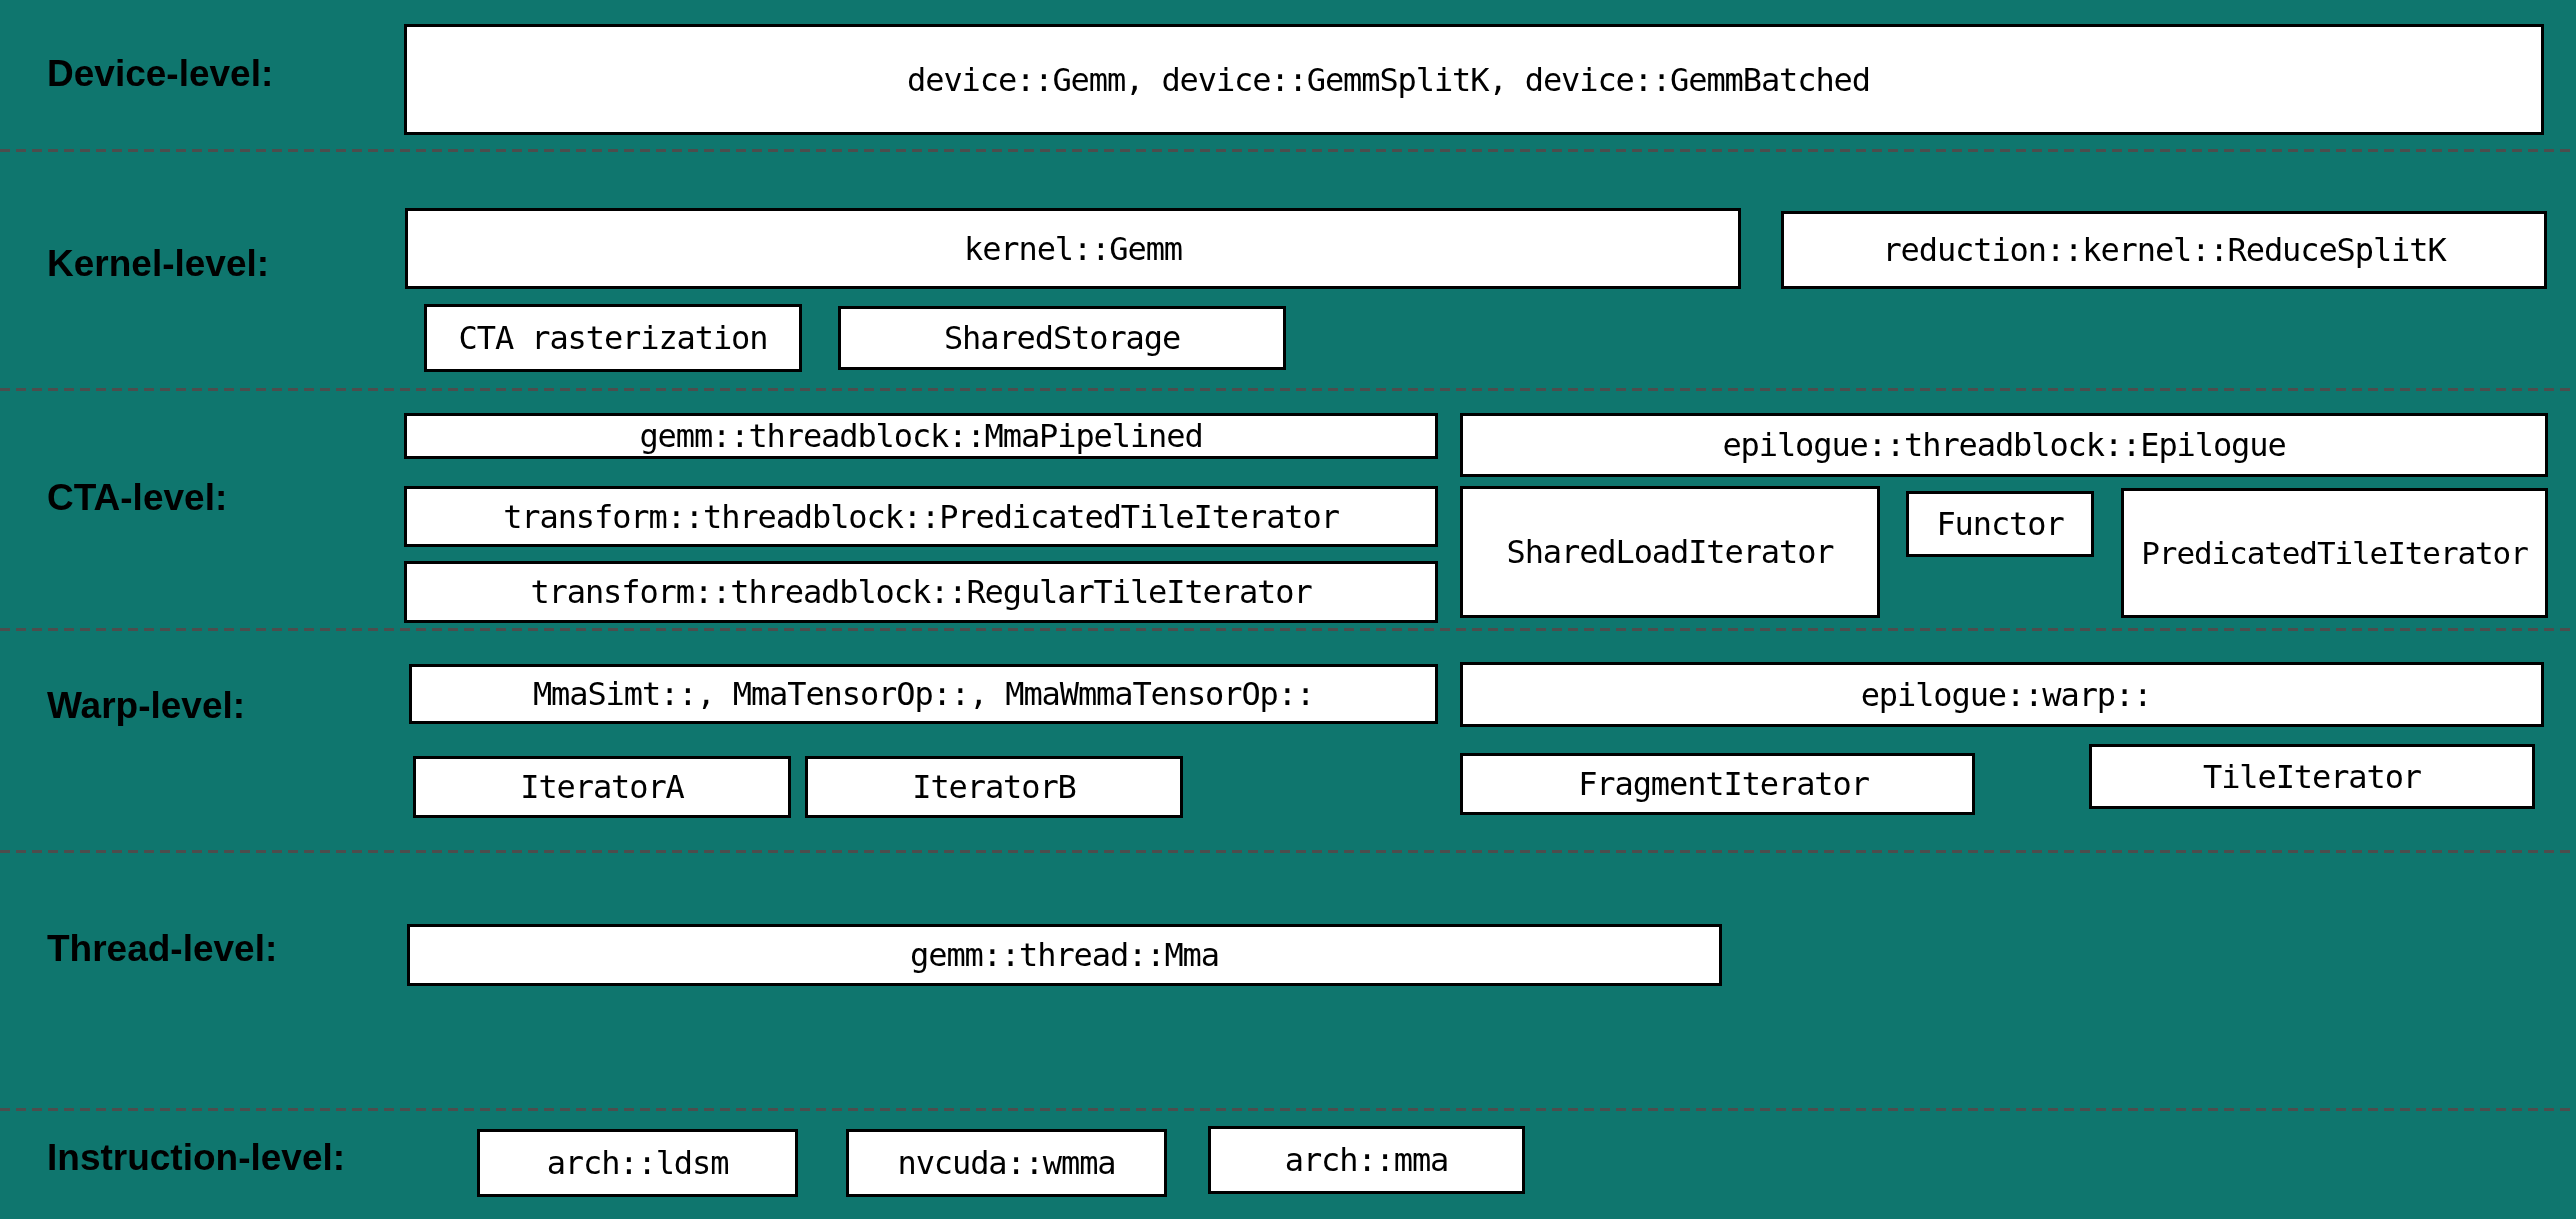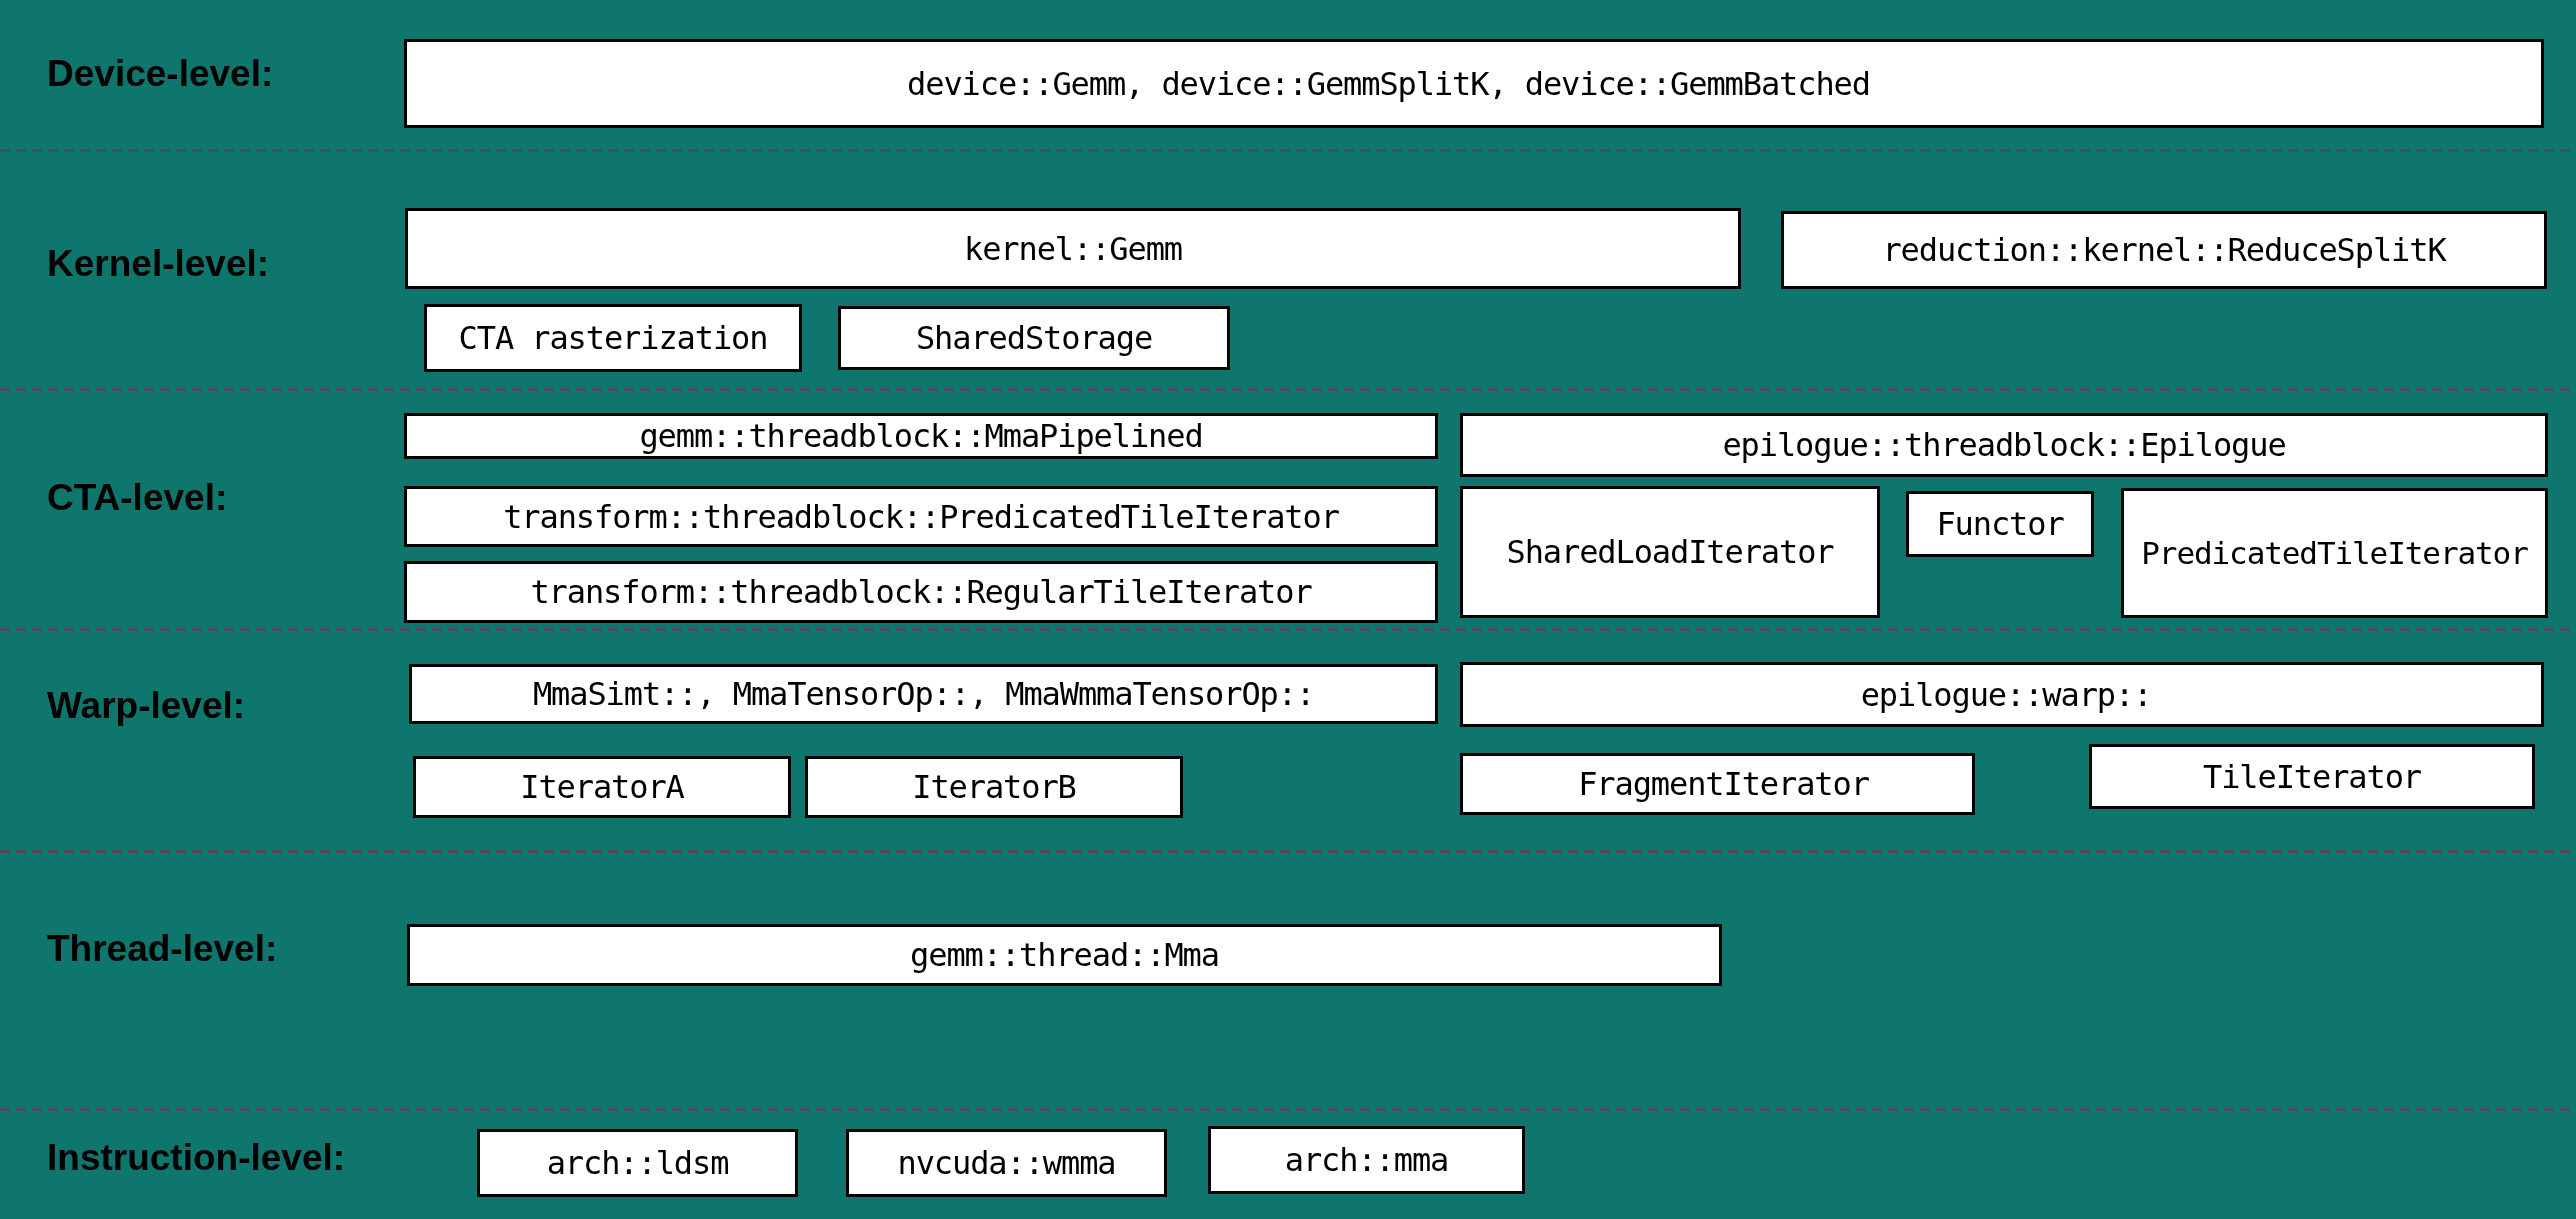--- a/index.html
+++ b/index.html
@@ -53,26 +53,26 @@
     align-items: center;
     justify-content: center;
     font-family: "DejaVu Sans Mono", monospace;
     font-size: 32px;
     letter-spacing: -1.1px;
     color: #000000;
     white-space: nowrap;
   }
   .fs40 { font-size: 31px; }
 
-  .r0b0 { left: 404px;  top: 39px;   width: 2140px; height: 89px; padding-right: 199px; padding-left: 28px; }
+  .r0b0 { left: 404px;  top: 24px;   width: 2140px; height: 111px; padding-right: 199px; padding-left: 28px; }
 
   .r1b0 { left: 405px;  top: 208px;  width: 1336px; height: 81px; }
   .r1b1 { left: 1781px; top: 211px;  width: 766px; height: 78px; }
   .r1b2 { left: 424px;  top: 304px;  width: 378px;  height: 68px; }
-  .r1b3 { left: 838px; top: 306px;  width: 392px;  height: 64px; }
+  .r1b3 { left: 838px; top: 306px;  width: 448px;  height: 64px; }
 
   .r2b0 { left: 404px;  top: 413px;  width: 1034px; height: 46px; }
   .r2b1 { left: 404px;  top: 486px;  width: 1034px; height: 61px; }
   .r2b2 { left: 404px;  top: 561px;  width: 1034px; height: 62px; }
   .r2b3 { left: 1460px; top: 413px;  width: 1088px; height: 64px; }
   .r2b4 { left: 1460px; top: 486px;  width: 420px;  height: 132px; }
   .r2b5 { left: 1906px; top: 491px;  width: 188px;  height: 66px; }
   .r2b6 { left: 2121px; top: 488px;  width: 427px;  height: 130px; }
 
   .r3b0 { left: 409px;  top: 664px;  width: 1029px; height: 60px; }

